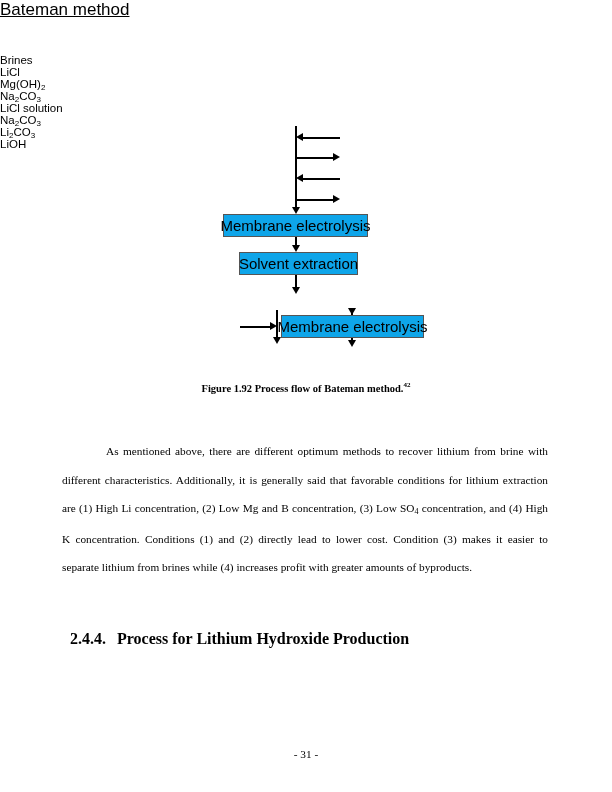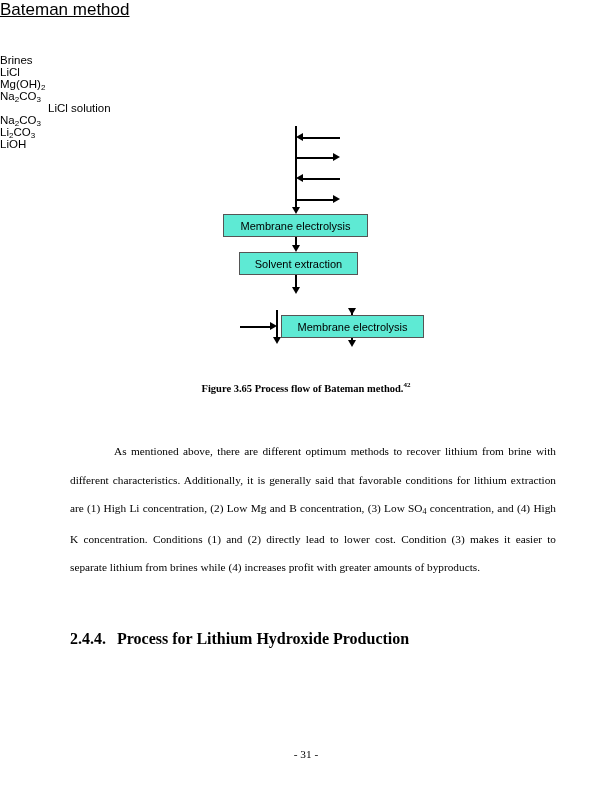--- a/index.html
+++ b/index.html
@@ -45,43 +45,43 @@
   .chem{
     font-family:"Liberation Sans", sans-serif;
     font-size:11.5px;
     white-space:nowrap;
   }
   .chem sub{font-size:8px;vertical-align:baseline;position:relative;top:2px;}
 
   .fbox{
     position:absolute;
     border:1.2px solid #555;
-    background:#5eead4;
+    background:#0ea5e9;
     font-family:"Liberation Sans", sans-serif;
-    font-size:11px;
+    font-size:15px;
     display:flex;align-items:center;justify-content:center;
     box-sizing:border-box;
     white-space:nowrap;
   }
 
   .caption{
     position:absolute;
     left:0;width:612px;
     top:381px;
     text-align:center;
     font-family:"Liberation Serif", serif;
     font-weight:bold;
     font-size:10.5px;
   }
   .caption sup{font-size:7px;vertical-align:super;font-weight:bold;}
 
   
   .body-block{
     position:absolute;
-    left:70px;width:486px;
+    left:62px;width:486px;
     font-family:"Liberation Serif", serif;
     font-size:11.3px;
     line-height:28.6px;
     text-align:justify;
     text-justify:inter-word;
   }
   .body-block p{margin:0;text-indent:44px;}
   .body-block p sub{font-size:8px;vertical-align:baseline;position:relative;top:2px;}
 
   #para1{top:437px;}
@@ -137,41 +137,41 @@
     <div class="fbox" style="left:223px;top:214px;width:145px;height:23px;">Membrane  electrolysis</div>
 
     <div class="vline" style="left:295px;top:237px;height:11px;"></div>
     <div class="ah ah-down" style="left:292px;top:245px;"></div>
 
     <div class="fbox" style="left:239px;top:252px;width:119px;height:23px;">Solvent extraction</div>
 
     <div class="vline" style="left:295px;top:275px;height:15px;"></div>
     <div class="ah ah-down" style="left:292px;top:287px;"></div>
 
-    <div class="chem" style="left:261px;top:294px;padding-left:48px;">LiCl solution</div>
+    <div class="chem" style="left:261px;top:294px;">LiCl solution</div>
 
     <div class="vline" style="left:276px;top:310px;height:31px;"></div>
     <div class="ah ah-down" style="left:273px;top:337px;"></div>
 
     <div class="chem" style="left:191px;top:319px;">Na<sub>2</sub>CO<sub>3</sub></div>
     <div class="hline" style="left:240px;top:326px;width:32px;"></div>
     <div class="ah ah-right" style="left:270px;top:322px;"></div>
 
     <div class="vline" style="left:351px;top:310px;height:7px;"></div>
     <div class="ah ah-down" style="left:348px;top:308px;"></div>
 
     <div class="fbox" style="left:281px;top:315px;width:143px;height:23px;">Membrane  electrolysis</div>
 
     <div class="vline" style="left:351px;top:338px;height:5px;"></div>
     <div class="ah ah-down" style="left:348px;top:340px;"></div>
 
     <div class="chem" style="left:247px;top:348px;">Li<sub>2</sub>CO<sub>3</sub></div>
     <div class="chem" style="left:306px;top:348px;">LiOH</div>
 
-    <div class="caption"><span>Figure 3.65 Process flow of Bateman method.</span><sup>42</sup></div>
+    <div class="caption"><span>Figure 1.92 Process flow of Bateman method.</span><sup>42</sup></div>
   </div>
 
   <div class="body-block" id="para1">
     <p><span>As mentioned above, there are different optimum methods to recover lithium from brine with different characteristics. Additionally, it is generally said that favorable conditions for lithium extraction are (1) High Li concentration, (2) Low Mg and B concentration, (3) Low SO</span><sub>4</sub><span> concentration, and (4) High K concentration. Conditions (1) and (2) directly lead to lower cost. Condition (3) makes it easier to separate lithium from brines while (4) increases profit with greater amounts of byproducts.</span></p>
   </div>
 
   <div class="heading"><span class="num">2.4.4.</span><span>Process for Lithium Hydroxide Production</span></div>
 
 
   <div class="footer">- 31 -</div>

